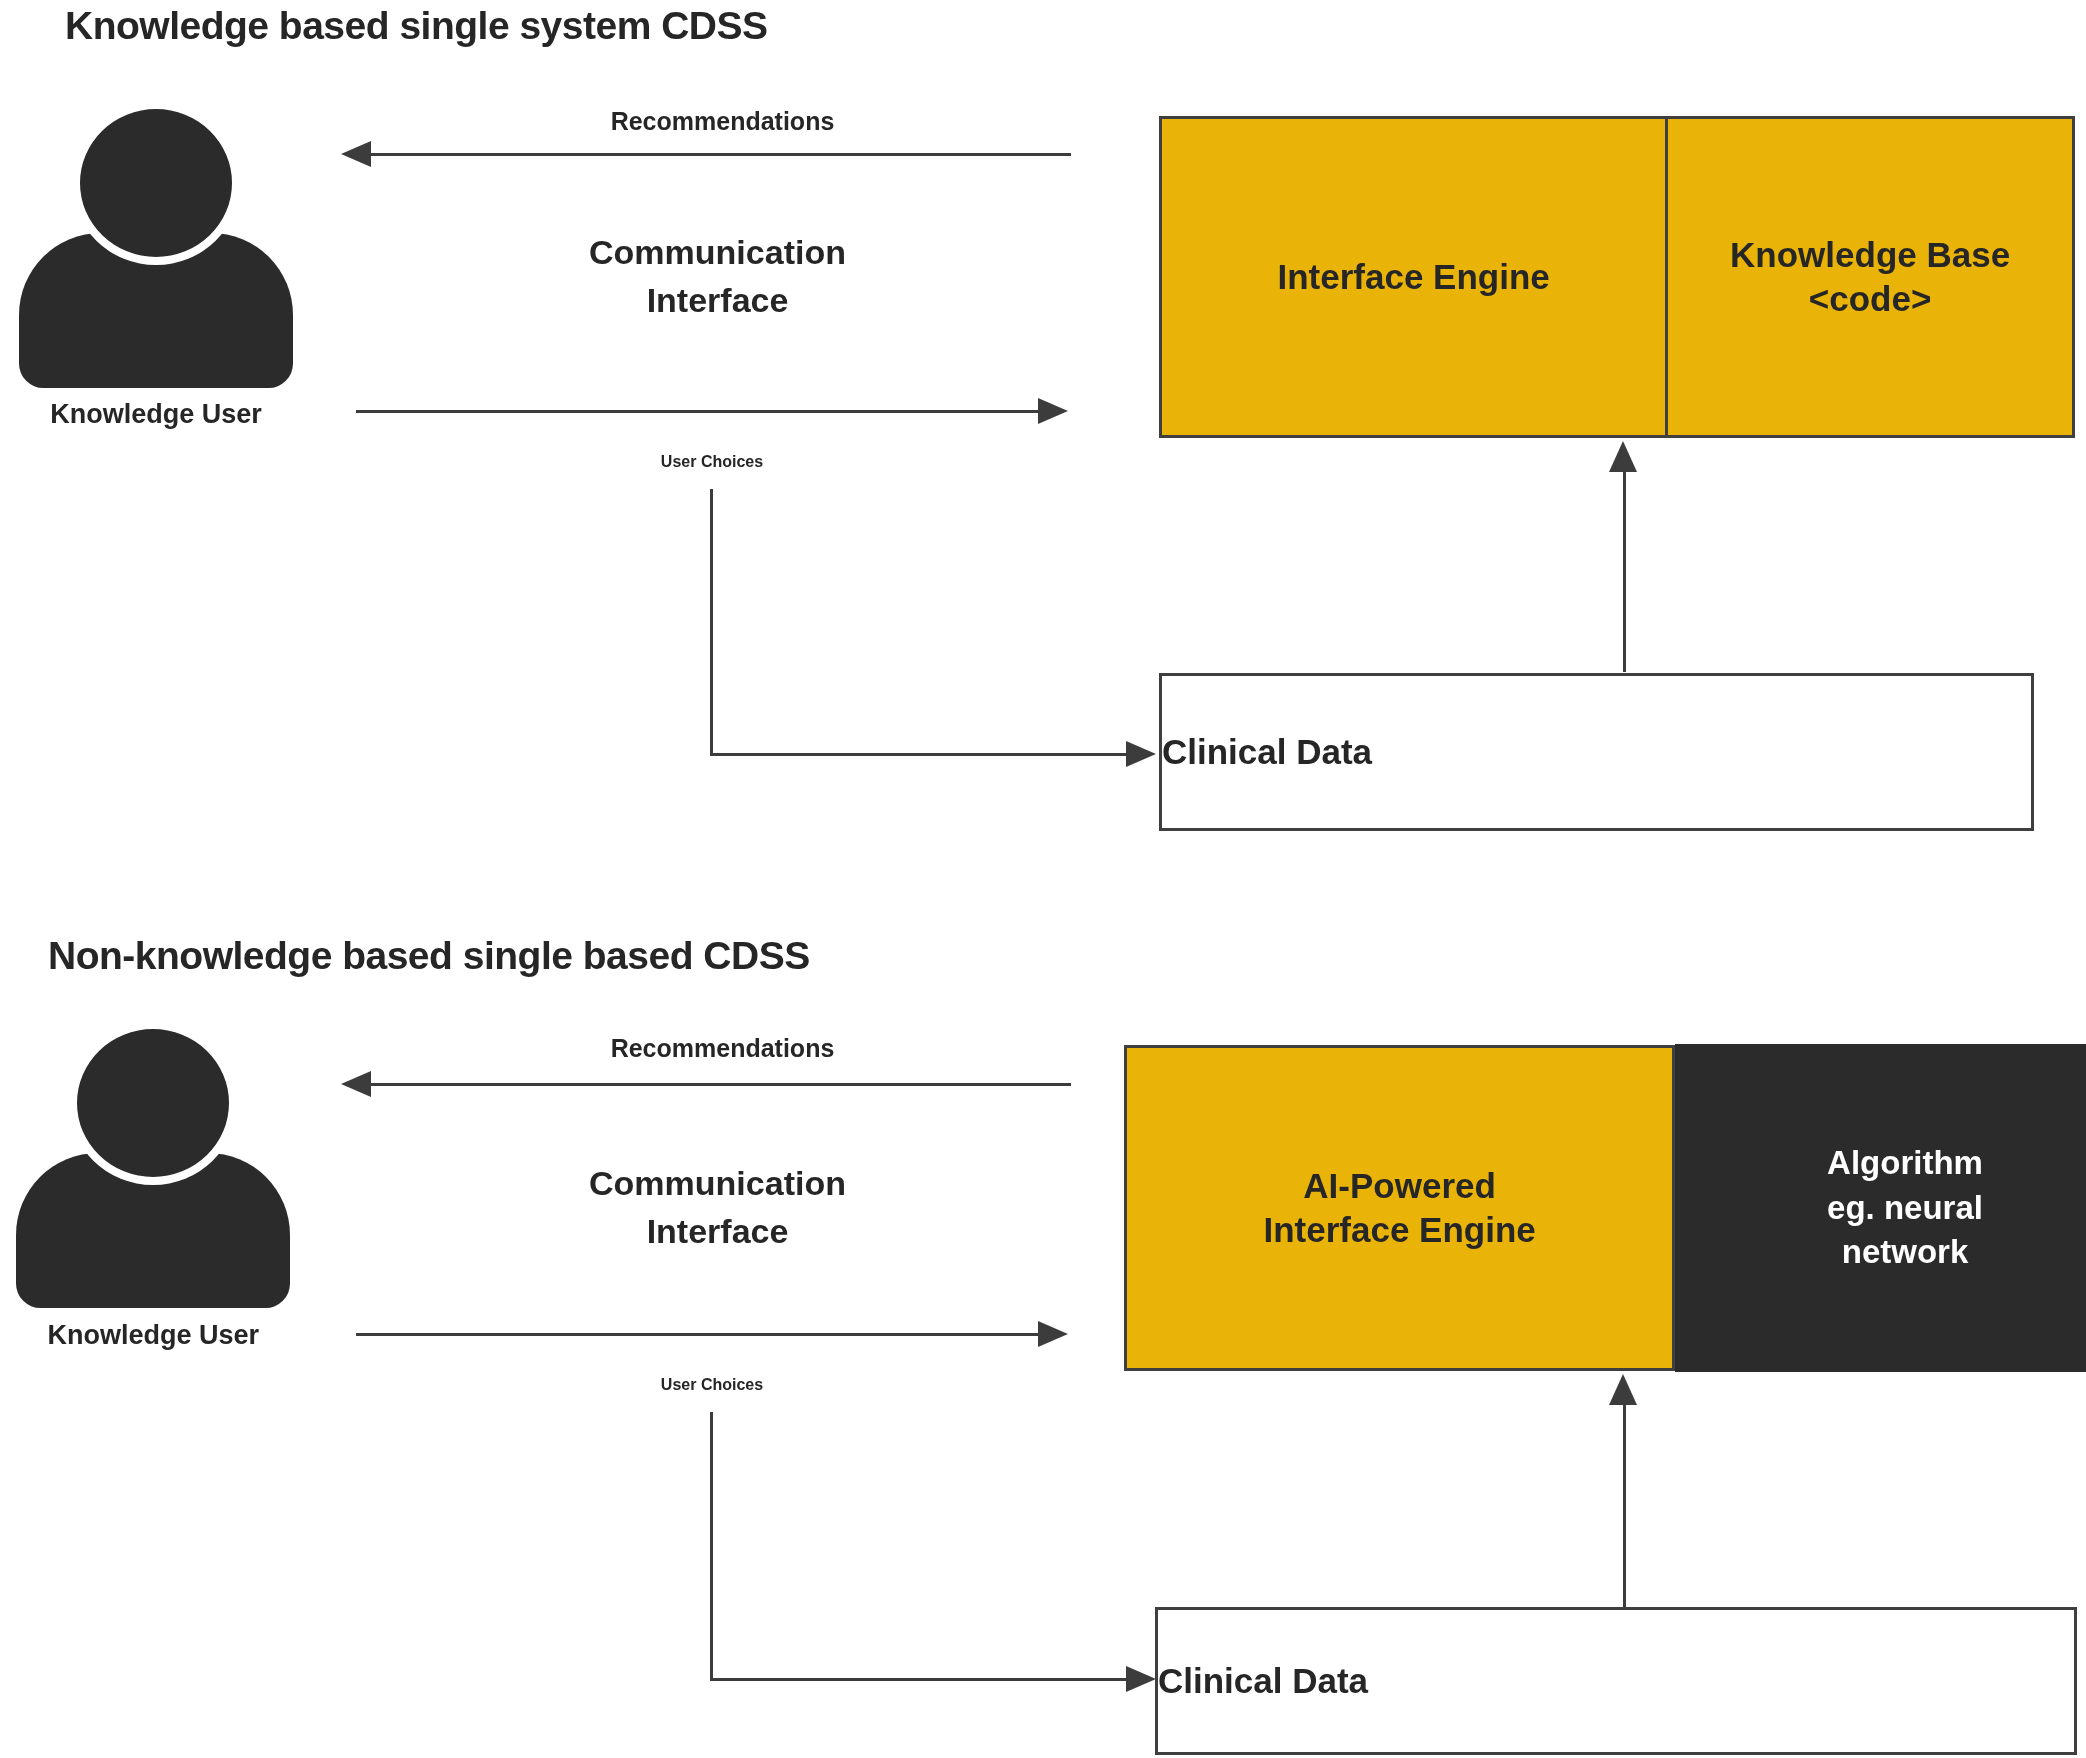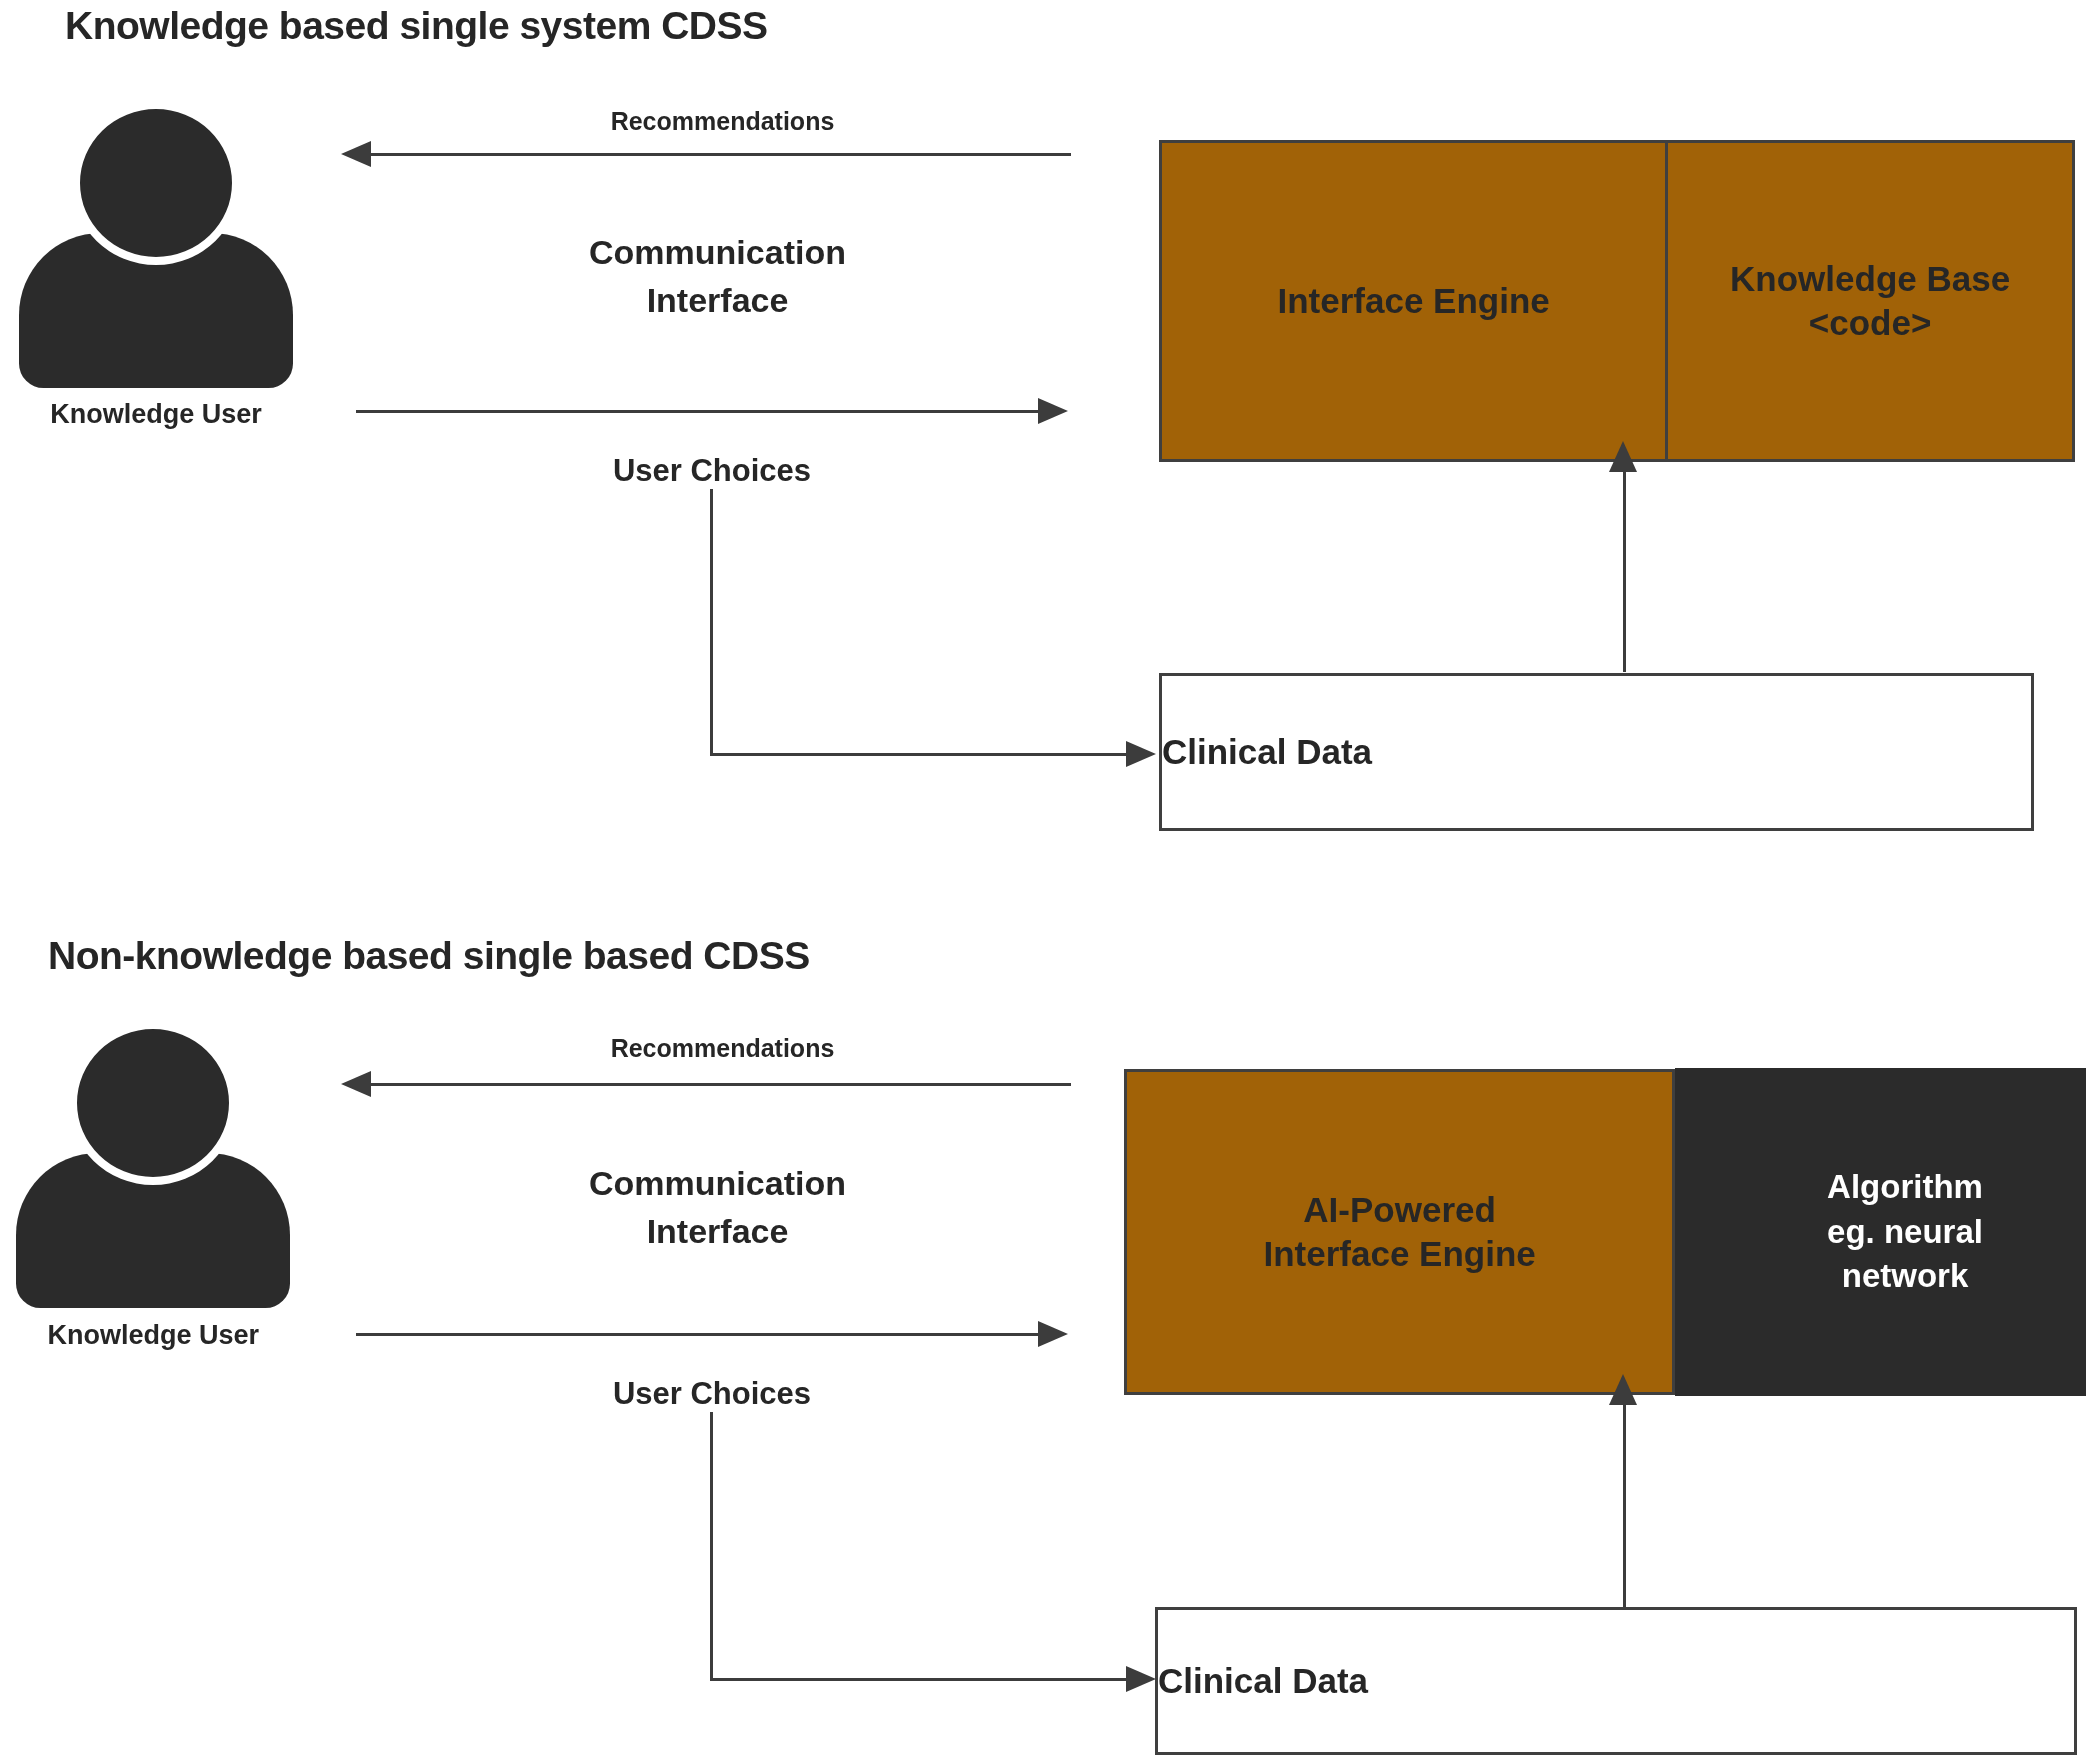--- a/index.html
+++ b/index.html
@@ -6,34 +6,34 @@
   .canvas{
     position:relative;width:2087px;height:1758px;background:var(--background,#ffffff);
     font-family:"Liberation Sans",sans-serif;overflow:hidden;color:var(--ink,#262626);
   }
   .sec{position:absolute;left:0;top:0;width:100%;height:100%;}
   .t{position:absolute;font-weight:bold;color:var(--ink,#262626);}
   .ctr{text-align:center;}
   .title{font-size:39px;letter-spacing:-0.5px;white-space:nowrap;}
   .small-label{font-size:25px;}
   .comm{font-size:34px;line-height:1.42;}
-  .uc{font-size:31px;}
+  .uc{font-size:16px;}
   .actor-label{font-size:27px;}
   .hline{position:absolute;height:3.3px;background:var(--line,#3c3c3c);}
   .vline{position:absolute;width:3.3px;background:var(--line,#3c3c3c);}
   .ah-left{position:absolute;width:0;height:0;
     border-top:13px solid transparent;border-bottom:13px solid transparent;
     border-right:30px solid var(--line,#3c3c3c);}
   .ah-right{position:absolute;width:0;height:0;
     border-top:13px solid transparent;border-bottom:13px solid transparent;
     border-left:30px solid var(--line,#3c3c3c);}
   .ah-up{position:absolute;width:0;height:0;
     border-left:14px solid transparent;border-right:14px solid transparent;
     border-bottom:31.5px solid var(--line,#3c3c3c);}
-  .bigbox{position:absolute;display:flex;border:3.8px solid var(--border,#3f3f3f);background:#a16207;box-sizing:border-box;margin-top:24px;}
+  .bigbox{position:absolute;display:flex;border:3.8px solid var(--border,#3f3f3f);background:#eab308;box-sizing:border-box;}
   .cell{display:flex;align-items:center;justify-content:center;text-align:center;
     font-weight:bold;font-size:35px;line-height:1.25;color:var(--ink,#262626);}
   .cell-left{width:55.3%;border-right:3.3px solid var(--border,#3f3f3f);}
   .cell-right{flex:1;}
   .cell-dark{background:var(--algorithm-bg,#2b2b2b);color:var(--algorithm-text,#ffffff);
     font-size:33px;line-height:1.35;border:none;margin:-3.8px -3.8px -3.8px 0;padding-left:18px;}
   .clinbox{position:absolute;border:3.8px solid var(--border,#3f3f3f);background:#fff;box-sizing:border-box;
     display:flex;align-items:center;justify-content:flex-start;font-weight:bold;font-size:35px;color:var(--ink,#262626);}
   .person{position:absolute;width:274px;height:298px;}
   .person-body{position:absolute;left:0;top:132px;width:274px;height:155px;

